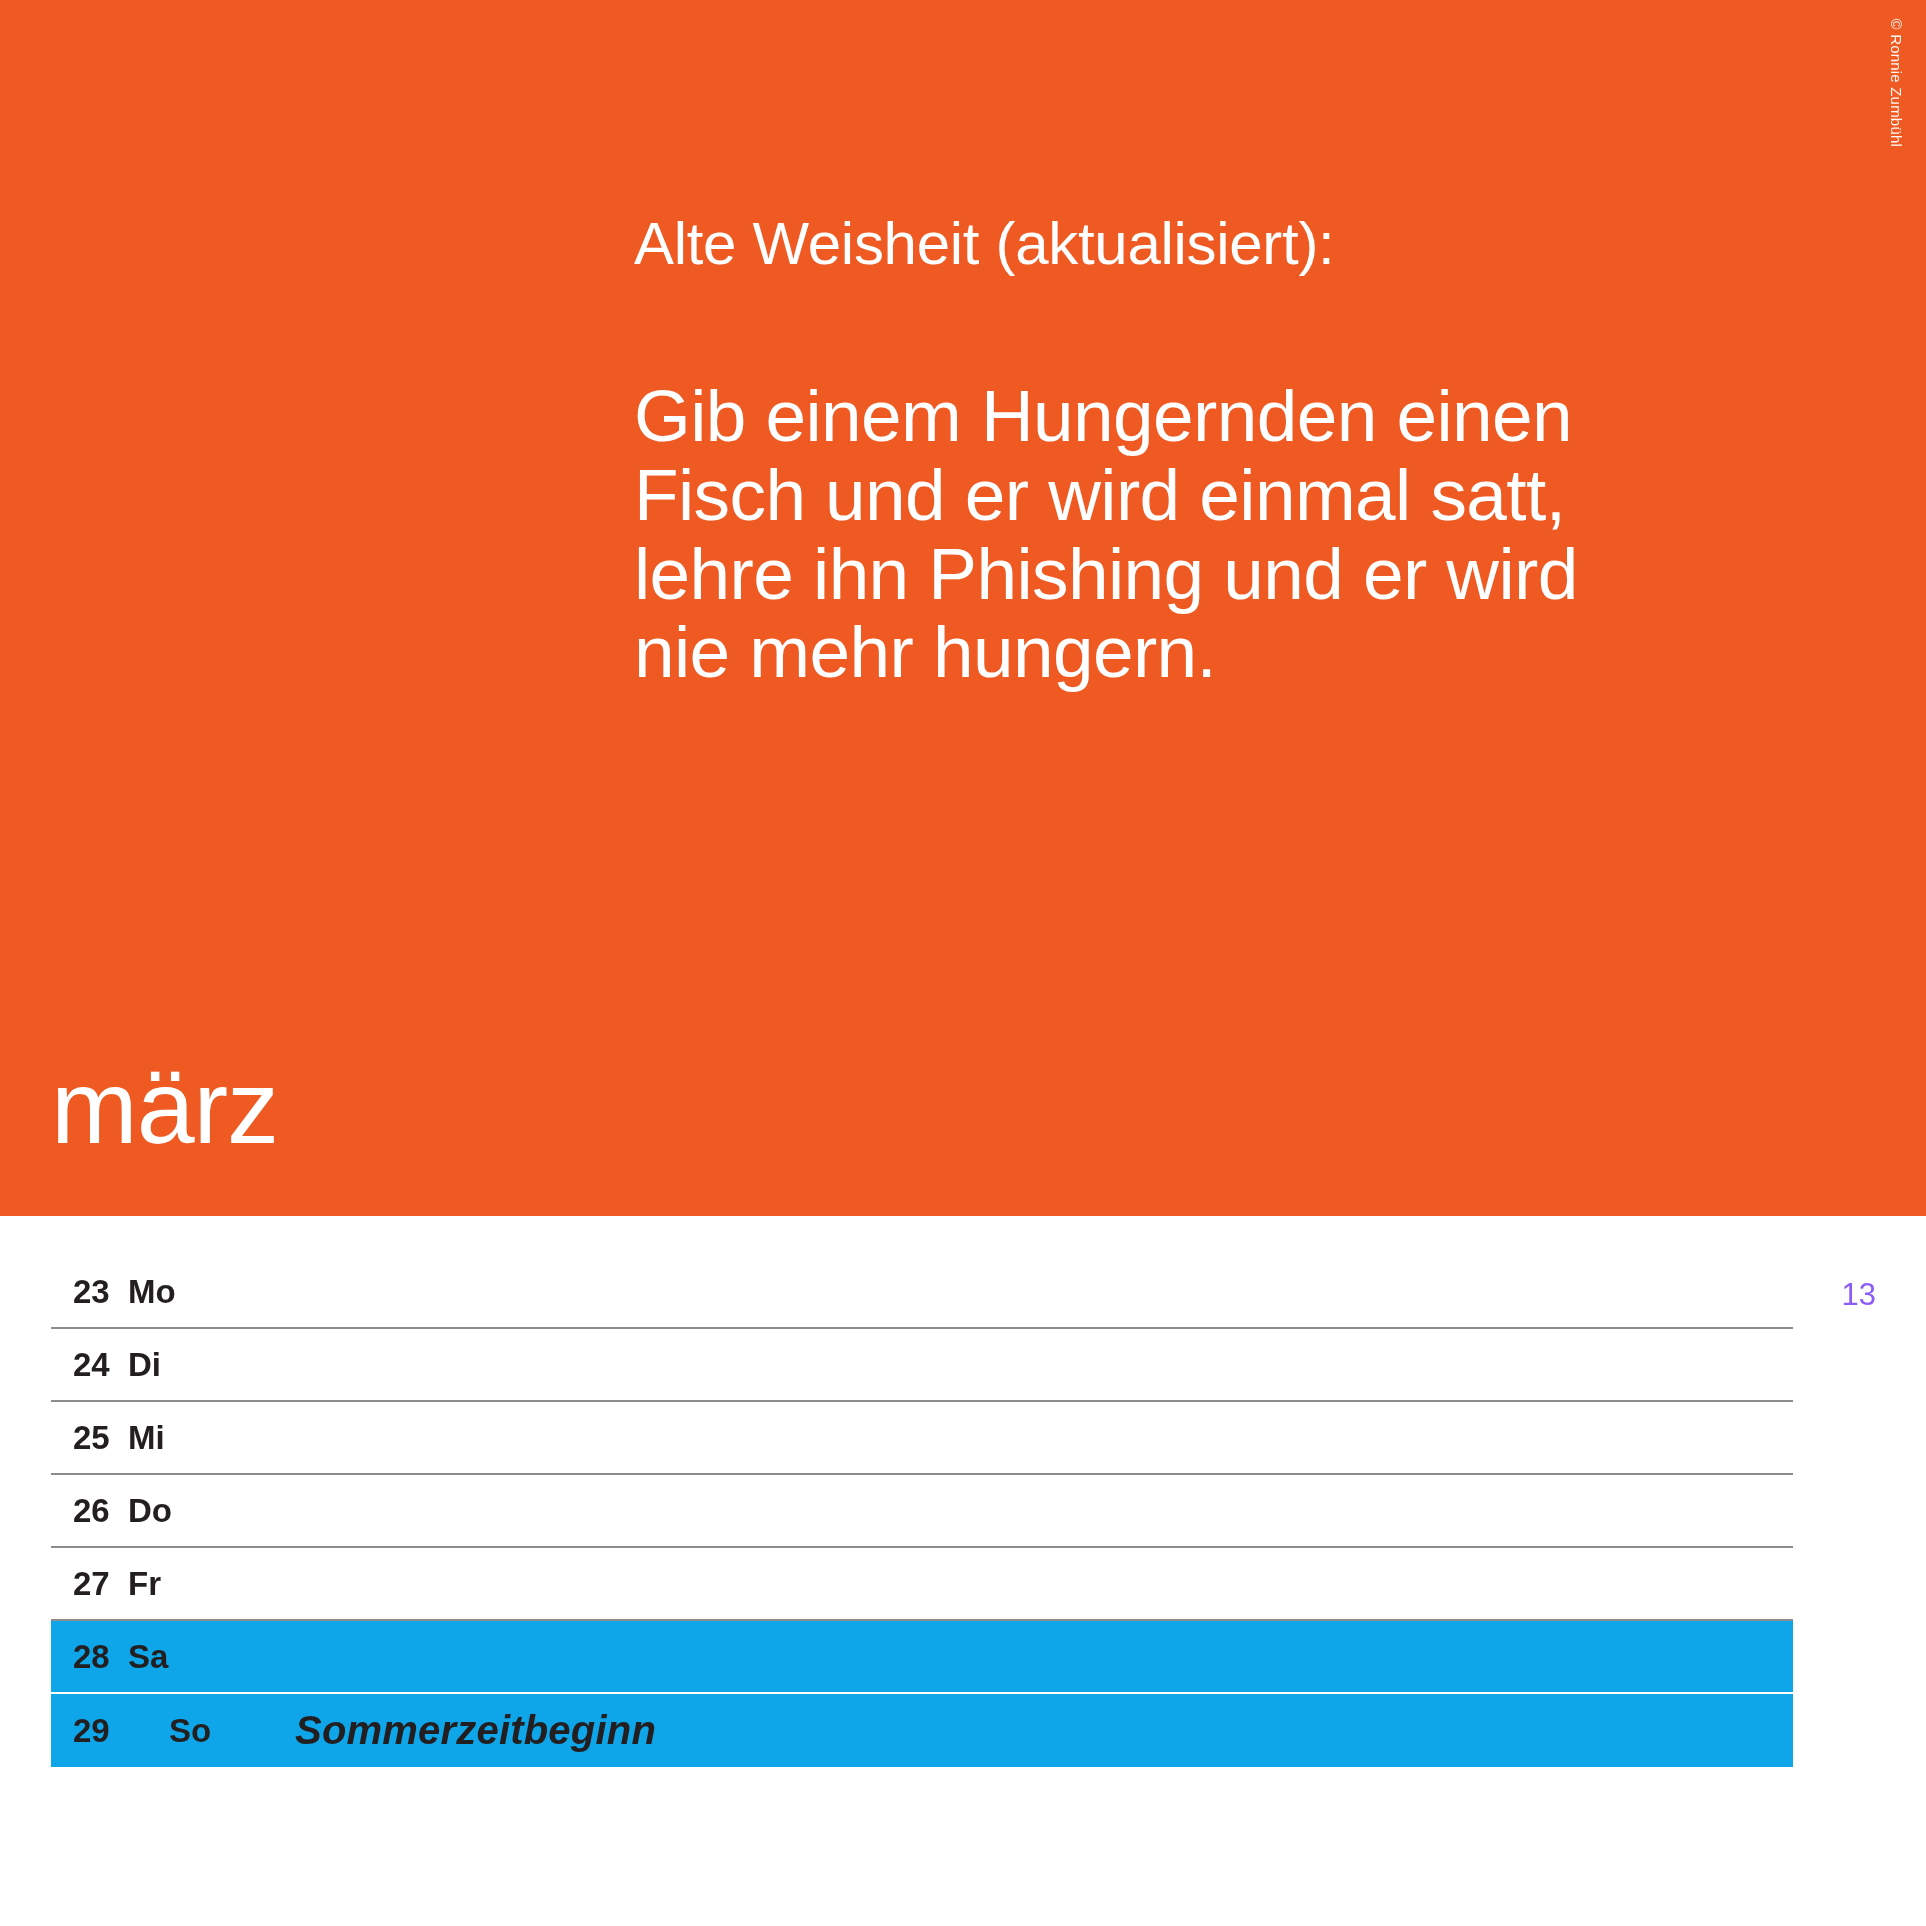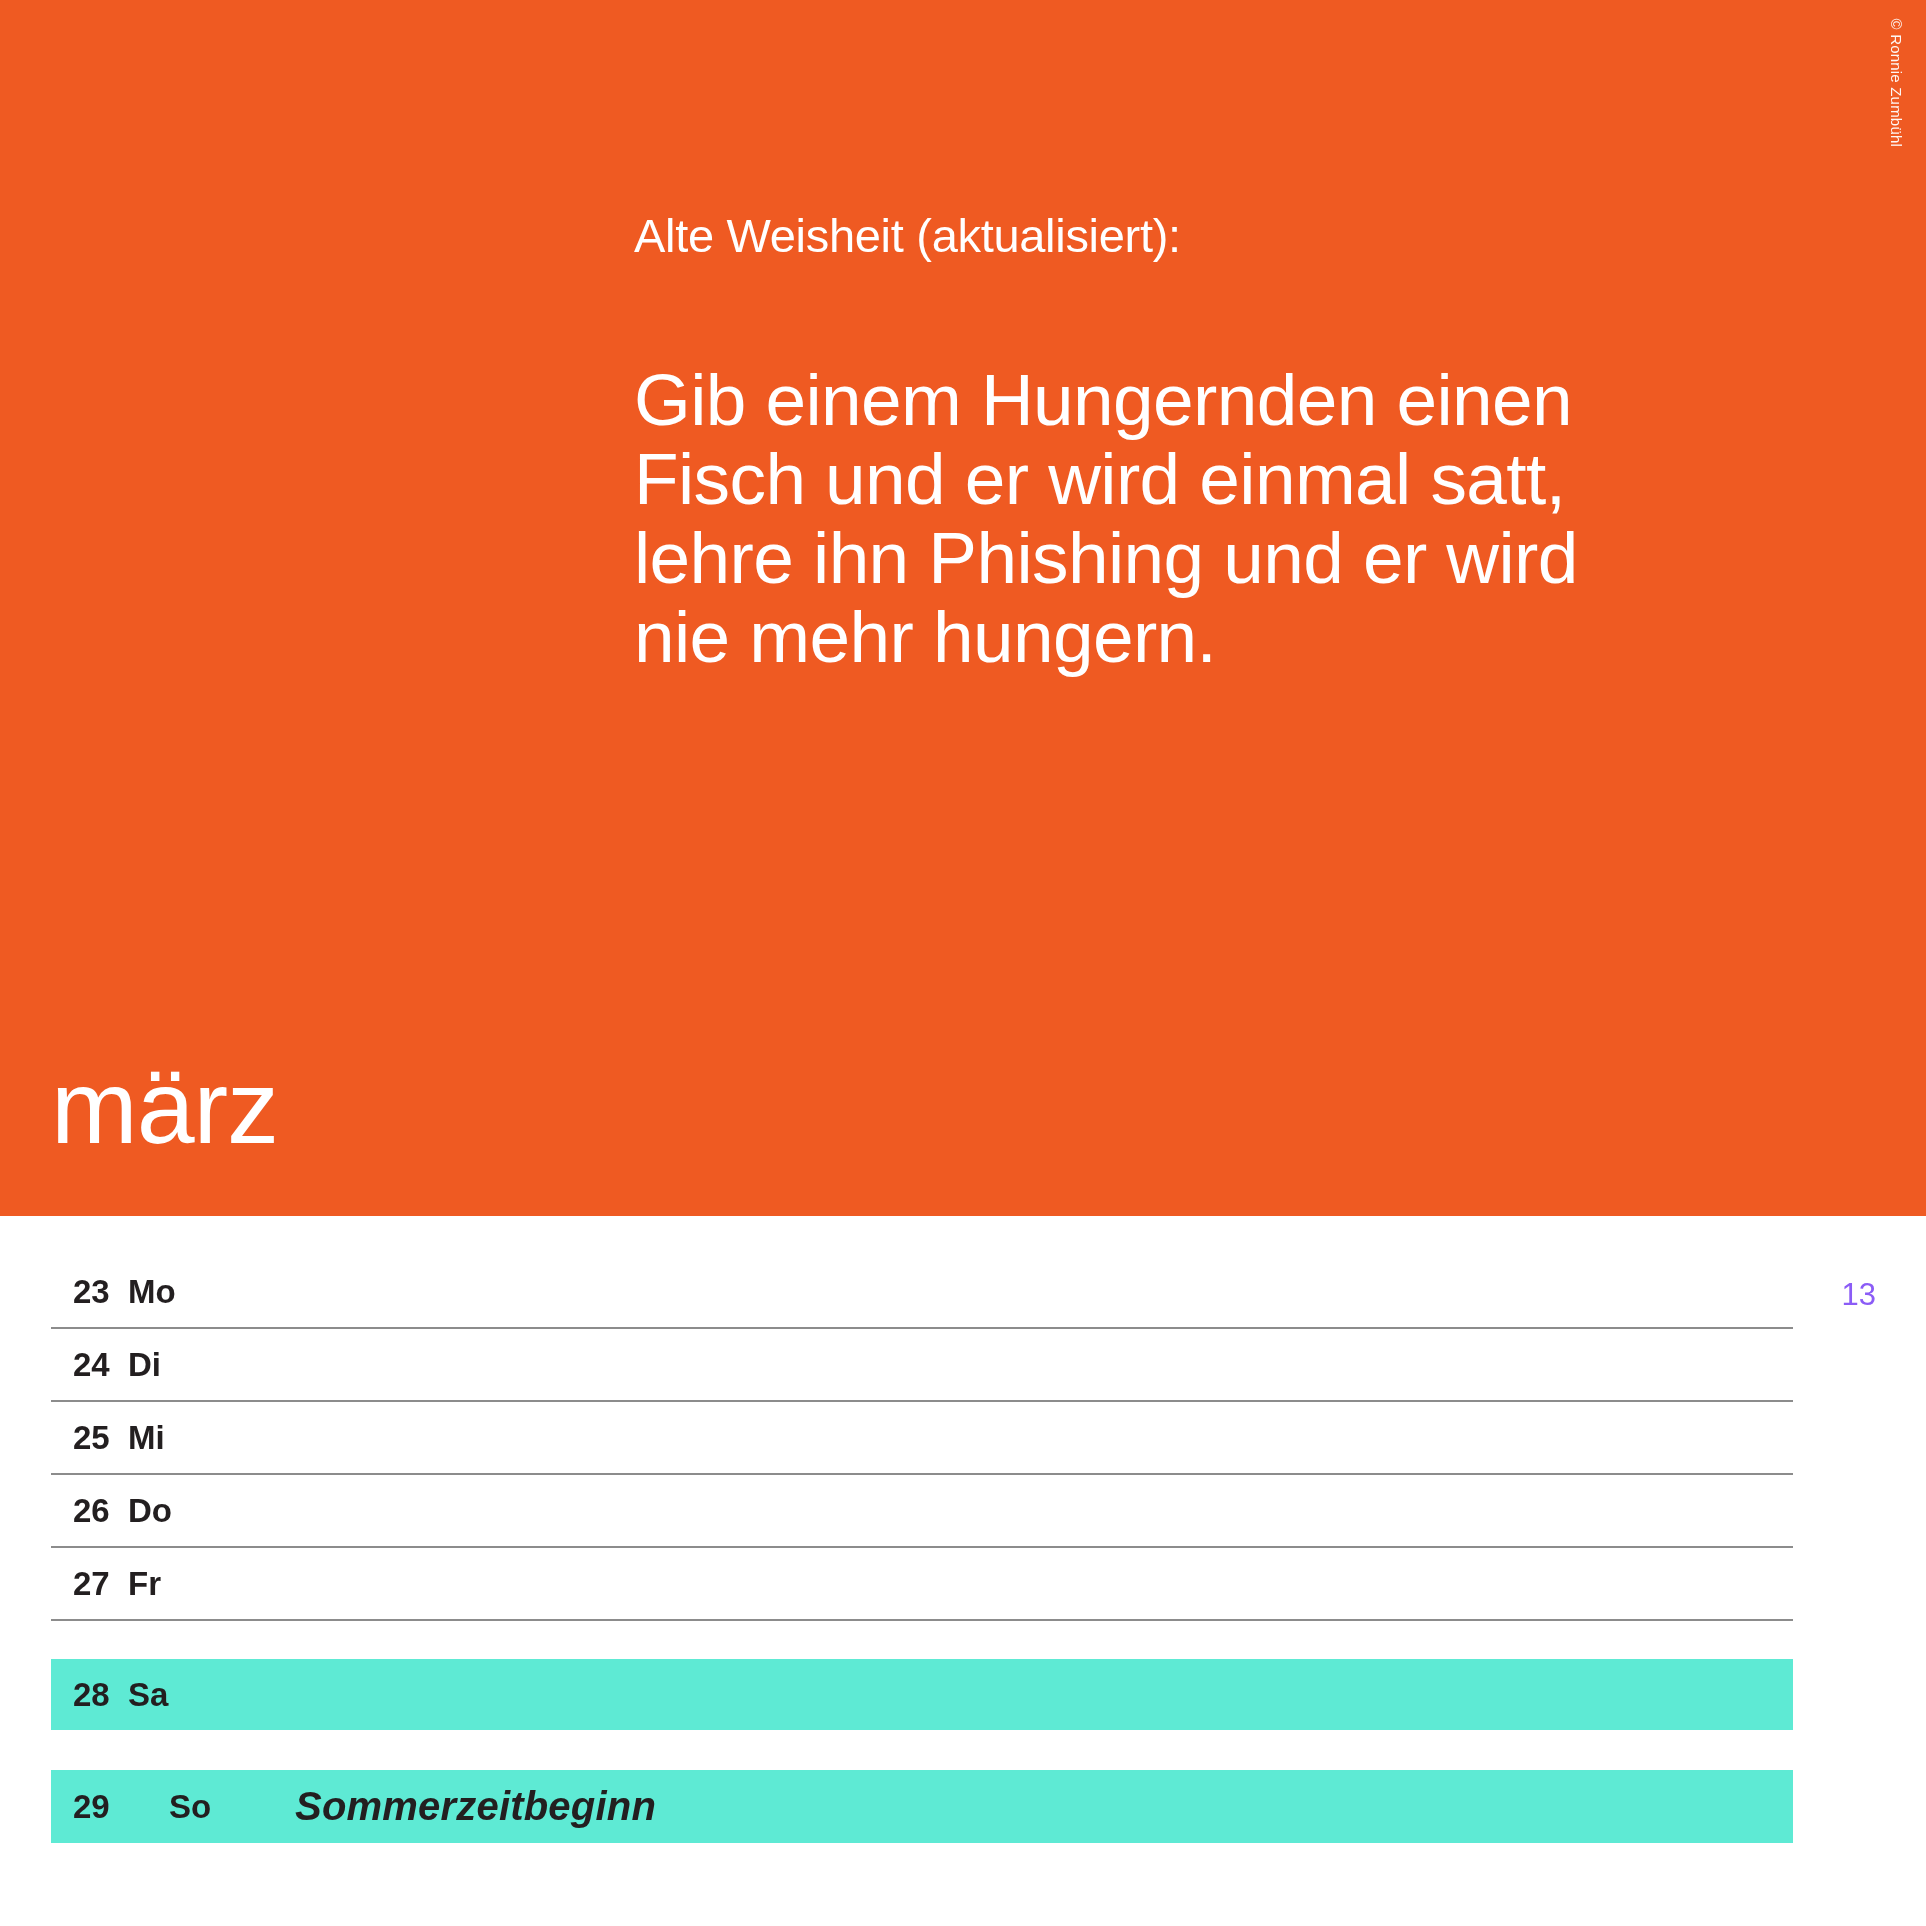--- a/index.html
+++ b/index.html
@@ -46,21 +46,21 @@
   }
 
   .quote-block {
     position: absolute;
     left: 634px;
     top: 208px;
     width: 1069px;
   }
 
   .quote-intro {
-    font-size: 47px;
+    font-size: 60px;
     color: #ffffff;
     font-weight: 400;
     letter-spacing: -0.3px;
     margin: 0 0 97px 0;
     line-height: 1.2;
   }
 
   .quote-main {
     font-size: 73px;
     line-height: 1.08;
@@ -119,23 +119,22 @@
   .day-row {
     position: relative;
     height: 73px;
     border-bottom: 2px solid #8c8c8c;
     display: flex;
     align-items: center;
     box-sizing: border-box;
   }
 
   .day-row.weekend {
-    background: #5eead4;
+    background: #0ea5e9;
     border-bottom: 2px solid #ffffff;
-    margin-top: 38px;
   }
   .day-row.weekend.last {
     border-bottom: none;
     gap: 41px;
   }
 
   .day-num {
     width: 77px;
     padding-left: 22px;
     box-sizing: border-box;

